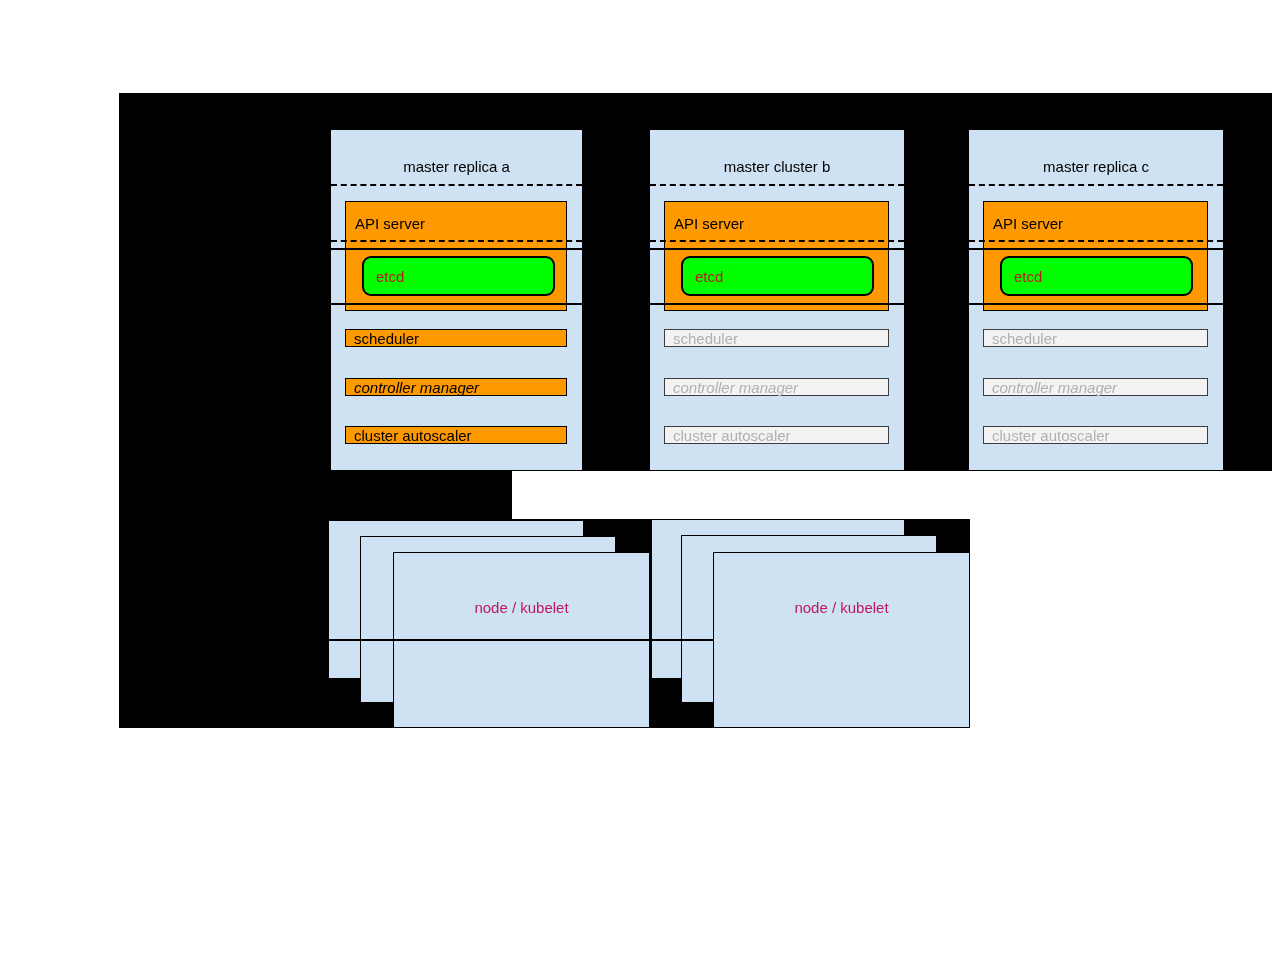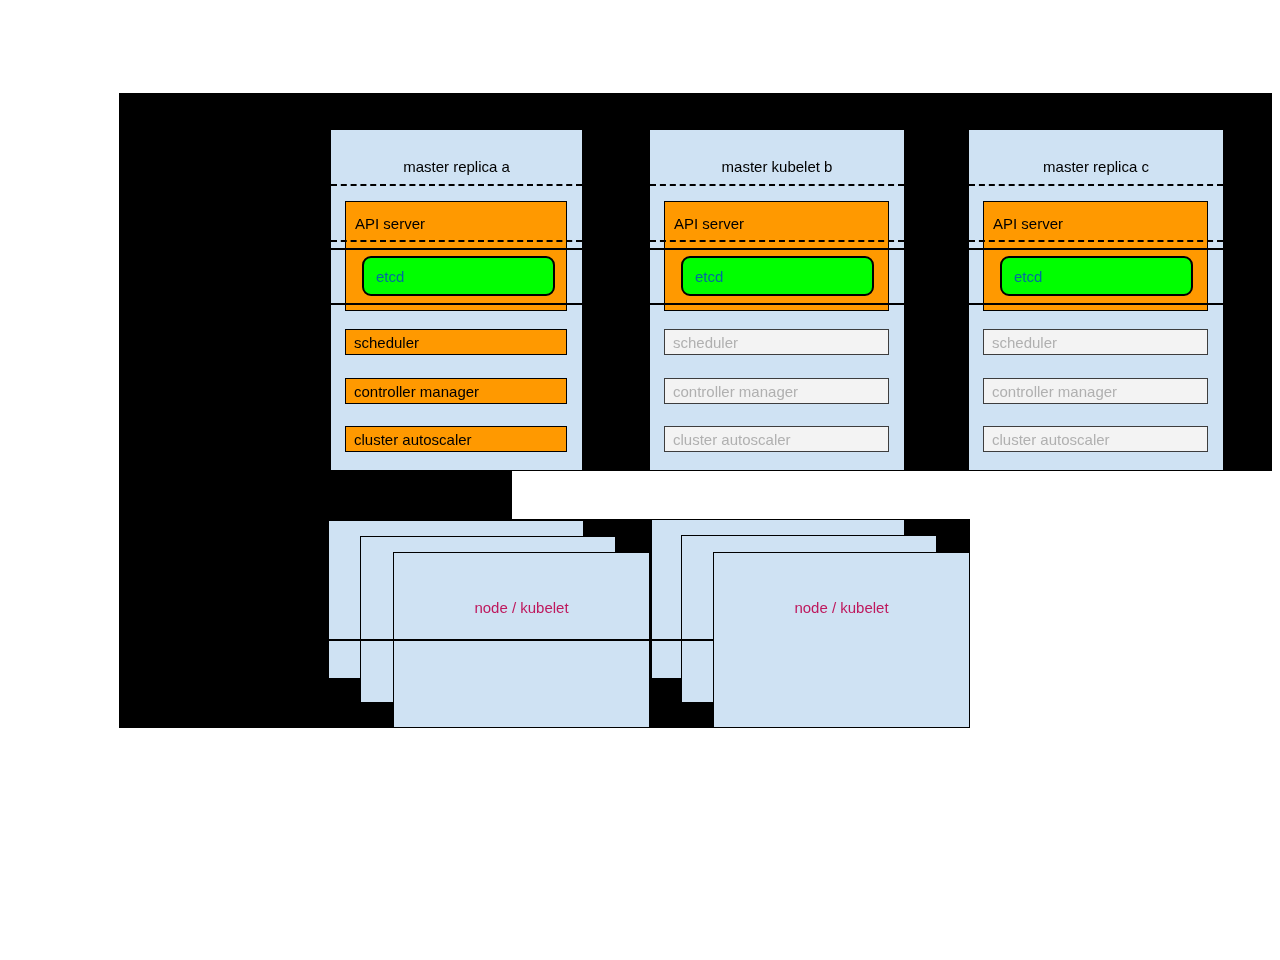--- a/index.html
+++ b/index.html
@@ -17,26 +17,26 @@
   .m-a{left:330px;width:253px;}
   .m-b{left:649px;width:256px;}
   .m-c{left:968px;width:256px;}
   .m-title{position:absolute;top:28px;left:0;right:0;text-align:center;font-size:15px;color:#000;}
   .hline-dashed{position:absolute;left:0;right:0;height:0;border-top:2px dashed #000;z-index:9;}
   .hline-solid{position:absolute;left:0;right:0;height:2px;background:#000;z-index:9;}
   .d1{top:54px;} .d2{top:110px;} .s1{top:118px;} .s2{top:173px;}
 
   .api-box{position:absolute;top:71px;left:14px;right:15px;height:110px;background:#ff9900;border:1px solid #000;box-sizing:border-box;z-index:6;padding-left:40px;}
   .api-label{position:absolute;top:12px;left:9px;font-size:15px;line-height:20px;color:#000;}
-  .etcd{position:absolute;top:54px;left:16px;width:193px;height:40px;background:#00ff00;border:2px solid #000;border-radius:9px;box-sizing:border-box;display:flex;align-items:center;padding-left:12px;font-size:15px;color:#0369a1;z-index:7;}
+  .etcd{position:absolute;top:54px;left:16px;width:193px;height:40px;background:#00ff00;border:2px solid #000;border-radius:9px;box-sizing:border-box;display:flex;align-items:center;padding-left:12px;font-size:15px;color:#b91c1c;z-index:7;}
 
-  .comp{position:absolute;left:14px;right:15px;height:26px;box-sizing:border-box;display:flex;align-items:center;padding-left:8px;font-size:15px;z-index:6;}
+  .comp{position:absolute;left:14px;right:15px;height:18px;box-sizing:border-box;display:flex;align-items:center;padding-left:8px;font-size:15px;z-index:6;}
   .comp.on{background:#ff9900;border:1px solid #000;color:#000;}
   .comp.off{background:#f3f3f3;border:1px solid #3d3d3d;color:#b0b0b0;}
-  .c1{top:199px;} .c2{top:248px;} .c3{top:296px;}
+  .c1{top:199px;} .c2{top:248px;font-style:italic;} .c3{top:296px;}
 
   
   .node-box{position:absolute;background:#cfe2f3;border:1px solid #000;box-sizing:border-box;}
   .s1-back{left:328px;top:520px;width:256px;height:159px;z-index:10;}
   .s1-mid{left:360px;top:536px;width:256px;height:167px;z-index:11;}
   .s1-front{left:393px;top:552px;width:257px;height:176px;z-index:12;}
   .s2-back{left:651px;top:519px;width:254px;height:160px;z-index:13;}
   .s2-mid{left:681px;top:535px;width:256px;height:168px;z-index:14;}
   .s2-front{left:713px;top:552px;width:257px;height:176px;z-index:25;}
   .node-label{position:absolute;top:46px;left:0;right:0;text-align:center;font-size:15px;color:#be185d;}
@@ -62,21 +62,21 @@
     </div>
     <div class="hline-dashed d2"></div>
     <div class="hline-solid s1"></div>
     <div class="hline-solid s2"></div>
     <div class="comp on c1">scheduler</div>
     <div class="comp on c2">controller manager</div>
     <div class="comp on c3">cluster autoscaler</div>
   </div>
 
   <div class="master m-b">
-    <div class="m-title">master kubelet b</div>
+    <div class="m-title">master cluster b</div>
     <div class="hline-dashed d1"></div>
     <div class="api-box">
       <div class="api-label">API server</div>
       <div class="etcd">etcd</div>
     </div>
     <div class="hline-dashed d2"></div>
     <div class="hline-solid s1"></div>
     <div class="hline-solid s2"></div>
     <div class="comp off c1">scheduler</div>
     <div class="comp off c2">controller manager</div>

